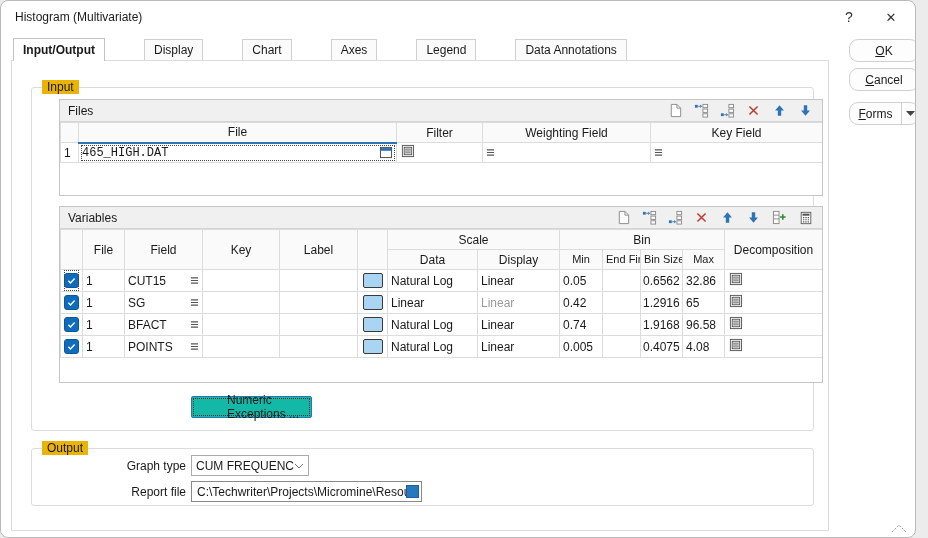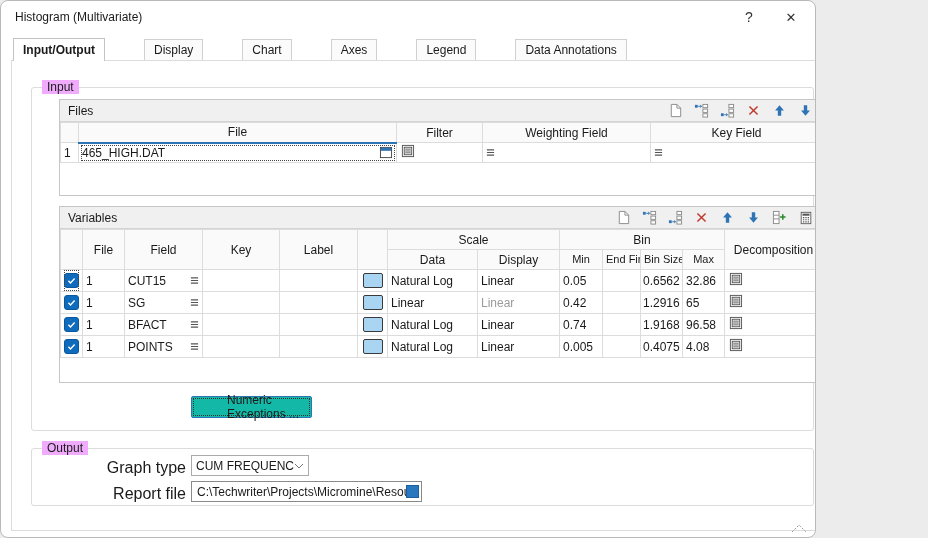--- a/index.html
+++ b/index.html
@@ -1,75 +1,75 @@
 <!DOCTYPE html>
 <html><head>
 <meta charset="utf-8">
 <style>
   * { box-sizing: border-box; margin: 0; padding: 0; }
   html,body { background:#ececec; font-family:"Liberation Sans", sans-serif; }
   .window {
-    position:relative; width:816px; height:538px; background:#fff;
+    position:relative; width:916px; height:538px; background:#fff;
     border:1px solid #b9b9b9; border-radius:8px; overflow:hidden;
     font-size:12px; color:#1a1a1a;
   }
   
   .titlebar { position:absolute; left:0; top:0; width:100%; height:32px; }
   .title-text { position:absolute; left:14px; top:9px; font-size:12px; color:#1a1a1a; }
   .tb-btn { position:absolute; top:0; width:40px; height:32px; display:flex; align-items:center; justify-content:center;
             font-size:14px; color:#333; cursor:default; }
   .tb-help { right:46px; }
   .tb-close { right:4px; font-size:13px; }
   
   .tabstrip { position:absolute; left:12px; top:37px; height:23px; display:flex; align-items:center;gap:40px; }
   .tab { height:21px; padding:0 9px; display:flex; align-items:center; border:1px solid #d0d0d0; border-bottom:none;
          background:#fbfbfb; color:#1a1a1a; font-size:12px; margin-right:-1px; position:relative; }
   .tab.selected { height:23px; background:#fff; font-weight:bold; border-color:#c3c3c3; z-index:2;
                   box-shadow:0 2px 0 #fff; }
   .tabframe { position:absolute; left:10px; top:59px; width:818px; height:471px; border:1px solid #dcdcdc; background:#fff; }
   
   .groupbox { position:absolute; border:1px solid #dcdcdc; border-radius:3px; background:#fff; }
-  .groupbox > .gb-label { position:absolute; top:-8px; left:10px; background:#f0abfc; padding:0 5px; font-size:12px; color:#1a1a1a; }
+  .groupbox > .gb-label { position:absolute; top:-8px; left:10px; background:#eab308; padding:0 5px; font-size:12px; color:#1a1a1a; }
   
   .panel { position:absolute; border:1px solid #c6c6c6; background:#fff; overflow:hidden;margin-left:20px; }
   .panel-title { height:22px; background:#f0f0f0; border-bottom:1px solid #d4d4d4; display:flex; align-items:center; padding:0 8px; }
   .panel-title .pt-label { flex:0 0 auto; font-size:12px; color:#1a1a1a; }
   .pt-tools { margin-left:auto; display:flex; align-items:center; gap:9px; }
   .pt-tools .tool { display:flex; align-items:center; justify-content:center; width:17px; height:17px; cursor:default; }
   
   table.grid { border-collapse:collapse; table-layout:fixed; width:762px; font-size:12px;padding-left:24px; }
   table.grid th, table.grid td { border:1px solid #dcdcdc; height:20px; padding:0 3px; font-weight:normal;
     overflow:hidden; white-space:nowrap; background:#fff; text-align:left; vertical-align:middle; }
   table.grid th { background:#fafafa; text-align:center; color:#1a1a1a; }
   th.red, .red { color:#9b1b2c; }
   th.subhdr { font-size:11px; line-height:11px; white-space:normal; }
   td.rownum { background:#fafafa; text-align:center; }
   td.cell-icon-right { text-align:right; }
   .cellflex { display:flex; align-items:center; height:100%; }
   .cellflex .grow { flex:1 1 auto; overflow:hidden; }
   .file-col-hdr { border-bottom:2px solid #2e74b5 !important; }
-  .focus-cell { outline:1px dotted #444; outline-offset:-3px; }
+  .focus-cell { outline:1px dotted #444; outline-offset:-3px;font-family:Liberation Mono, monospace; }
   td.disabled { background:#f4f4f4; color:#9a9a9a; }
   .cb { width:15px; height:15px; background:#0f6cbd; border:1px solid #0b579c; border-radius:3px;
         display:flex; align-items:center; justify-content:center; margin:0 auto; }
   .cb-wrap { display:flex; align-items:center; justify-content:center; height:100%; }
   .cb-wrap.focus { outline:1px dotted #444; outline-offset:-1px; }
   .swatch { width:20px; height:15px; background:#a9d5f2; border:1px solid #3a3a3a; border-radius:2px; margin:0 auto; }
   
   .btn { position:absolute; left:848px; width:70px; height:23px; background:#fdfdfd; border:1px solid #d0d0d0;
          border-radius:9px; display:flex; align-items:center; justify-content:center; font-size:12px; color:#1a1a1a; cursor:default; }
   .u { text-decoration:underline; }
   .split-btn { display:flex; align-items:stretch; justify-content:flex-start; padding:0; }
   .split-main { flex:1 1 auto; display:flex; align-items:center; justify-content:center; }
   .split-arrow { flex:0 0 17px; border-left:1px solid #d0d0d0; display:flex; align-items:center; justify-content:center; }
   
   .push-btn { position:absolute; background:#14b8a6; border:1px solid #2e74b5; border-radius:2px;
               display:flex; align-items:center; justify-content:flex-end; font-size:12px;padding-left:35px; }
   .push-btn .inner-focus { position:absolute; inset:2px; outline:1px dotted #333; }
-  .field-label { position:absolute; font-size:16px; color:#1a1a1a; text-align:right; }
+  .field-label { position:absolute; font-size:12px; color:#1a1a1a; text-align:right; }
   .combo { position:absolute; border:1px solid #ababab; background:#fff; display:flex; align-items:center; padding:0 4px; }
   .combo .grow { flex:1; overflow:hidden; white-space:nowrap; }
   .textbox { position:absolute; border:1px solid #8a8a8a; background:#fff; display:flex; align-items:center; padding:0 2px 0 5px; }
   .textbox .grow { flex:1; overflow:hidden; white-space:nowrap; }
   .blue-sq { width:13px; height:13px; background:#2878be; border:1px solid #1d5f9e; flex:0 0 auto; }
   .resize-grip { position:absolute; right:6px; bottom:4px; width:20px; height:11px; display:flex; align-items:center; justify-content:center; }
 </style>
 </head>
 <body>
 

